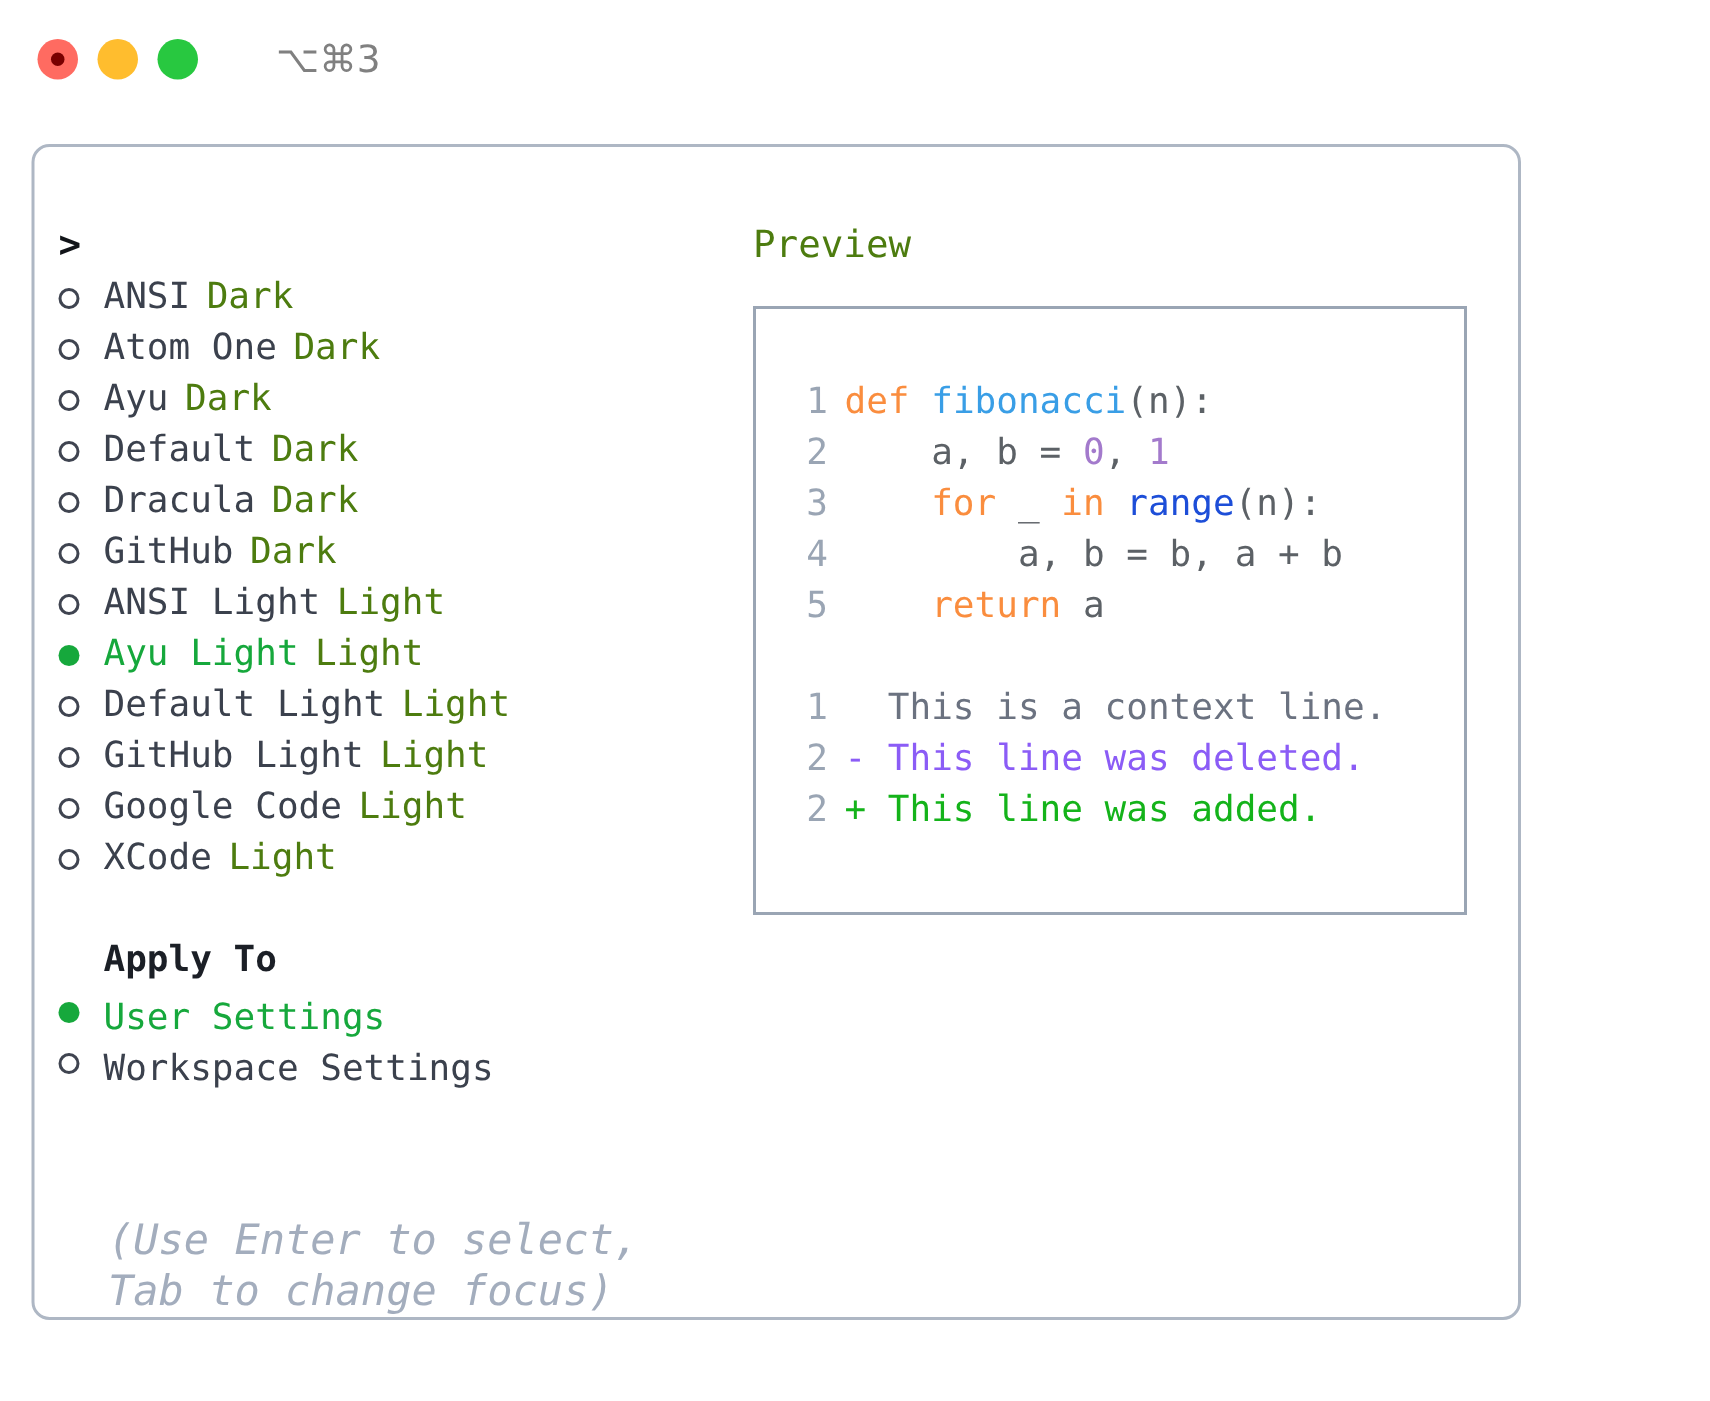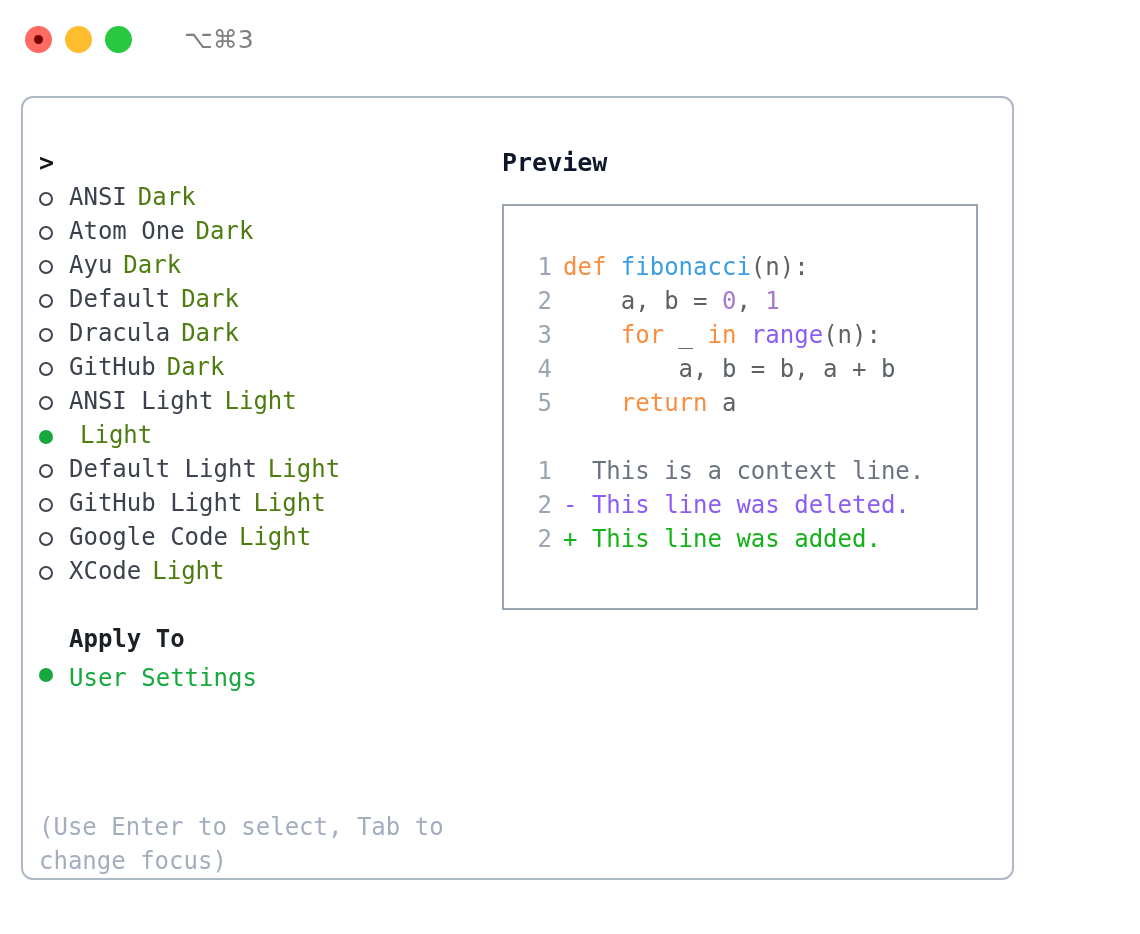--- a/index.html
+++ b/index.html
@@ -123,39 +123,40 @@
   }
   .apply-label {
     color: #1b1f26;
     font-weight: bold;
   }
   .apply-name { color: #3b414d; margin-top: 10px; }
   .apply-name.sel { color: #16a83c; }
 
   #hint {
     position: absolute;
-    left: 0;
+    left: 33px;
     top: 664px;
     width: 420px;
     color: #a3adbd;
-    font-size: 24px;
-    line-height: 34px;
+    font-size: 28px;
+    line-height: 34px;
+    font-style: italic;
   }
 
   
   #right-col {
     position: absolute;
     left: 479px;
     top: 48px;
     width: 490px;
   }
   #preview-title {
     font-size: 25px;
-    font-weight: bold;
-    color: #0f172a;
+    font-weight: normal;
+    color: #4d7c0f;
     height: 34px;
     line-height: 34px;
   }
   #preview-box {
     margin-top: 24px;
     width: 476px;
     height: 406px;
     border: 2px solid #9aa5b4;
     box-sizing: border-box;
     background: #ffffff;
@@ -176,21 +177,21 @@
     flex: none;
     text-align: right;
     margin-right: 11px;
   }
   .code-text { white-space: pre; }
   .spacer-row { height: 34px; }
 
   .tok-kw   { color: #fa8d3e; }
   .tok-fn   { color: #399ee6; text-align: center; }
   .tok-num  { color: #a37acc; }
-  .tok-call { color: #8b5cf6; }
+  .tok-call { color: #1d4ed8; }
   .tok-plain{ color: #5c6166; }
 
   .diff-ctx { color: #6b7280; }
   .diff-del { color: #8b5cf6; }
   .diff-add { color: #14b31a; }
 </style>
 </head>
 <body>
 
 <div id="window">
@@ -213,36 +214,37 @@
       </div>
 
       <div id="theme-list">
           <div class="row"><span class="marker"><span class="bullet-glyph bullet-off"></span></span><span class="theme-name">ANSI</span><span class="theme-kind">Dark</span></div>
           <div class="row"><span class="marker"><span class="bullet-glyph bullet-off"></span></span><span class="theme-name">Atom One</span><span class="theme-kind">Dark</span></div>
           <div class="row"><span class="marker"><span class="bullet-glyph bullet-off"></span></span><span class="theme-name">Ayu</span><span class="theme-kind">Dark</span></div>
           <div class="row"><span class="marker"><span class="bullet-glyph bullet-off"></span></span><span class="theme-name">Default</span><span class="theme-kind">Dark</span></div>
           <div class="row"><span class="marker"><span class="bullet-glyph bullet-off"></span></span><span class="theme-name">Dracula</span><span class="theme-kind">Dark</span></div>
           <div class="row"><span class="marker"><span class="bullet-glyph bullet-off"></span></span><span class="theme-name">GitHub</span><span class="theme-kind">Dark</span></div>
           <div class="row"><span class="marker"><span class="bullet-glyph bullet-off"></span></span><span class="theme-name">ANSI Light</span><span class="theme-kind">Light</span></div>
-          <div class="row"><span class="marker"><span class="bullet-glyph bullet-on"></span></span><span class="theme-kind">Light</span></div>
+          <div class="row"><span class="marker"><span class="bullet-glyph bullet-on"></span></span><span class="theme-name sel">Ayu Light</span><span class="theme-kind">Light</span></div>
           <div class="row"><span class="marker"><span class="bullet-glyph bullet-off"></span></span><span class="theme-name">Default Light</span><span class="theme-kind">Light</span></div>
           <div class="row"><span class="marker"><span class="bullet-glyph bullet-off"></span></span><span class="theme-name">GitHub Light</span><span class="theme-kind">Light</span></div>
           <div class="row"><span class="marker"><span class="bullet-glyph bullet-off"></span></span><span class="theme-name">Google Code</span><span class="theme-kind">Light</span></div>
           <div class="row"><span class="marker"><span class="bullet-glyph bullet-off"></span></span><span class="theme-name">XCode</span><span class="theme-kind">Light</span></div>
         </div>
 
       <div class="spacer-row"></div>
 
       <div class="row">
         <span class="marker"></span>
         <span class="apply-label">Apply To</span>
       </div>
 
       <div id="apply-list">
           <div class="row"><span class="marker"><span class="bullet-glyph bullet-on"></span></span><span class="apply-name sel">User Settings</span></div>
+          <div class="row"><span class="marker"><span class="bullet-glyph bullet-off"></span></span><span class="apply-name">Workspace Settings</span></div>
         </div>
 
       <div id="hint">(Use Enter to select, Tab to change focus)</div>
     </div>
 
     <div id="right-col">
       <div id="preview-title">Preview</div>
 
       <div id="preview-box">
         <div id="code-block">

